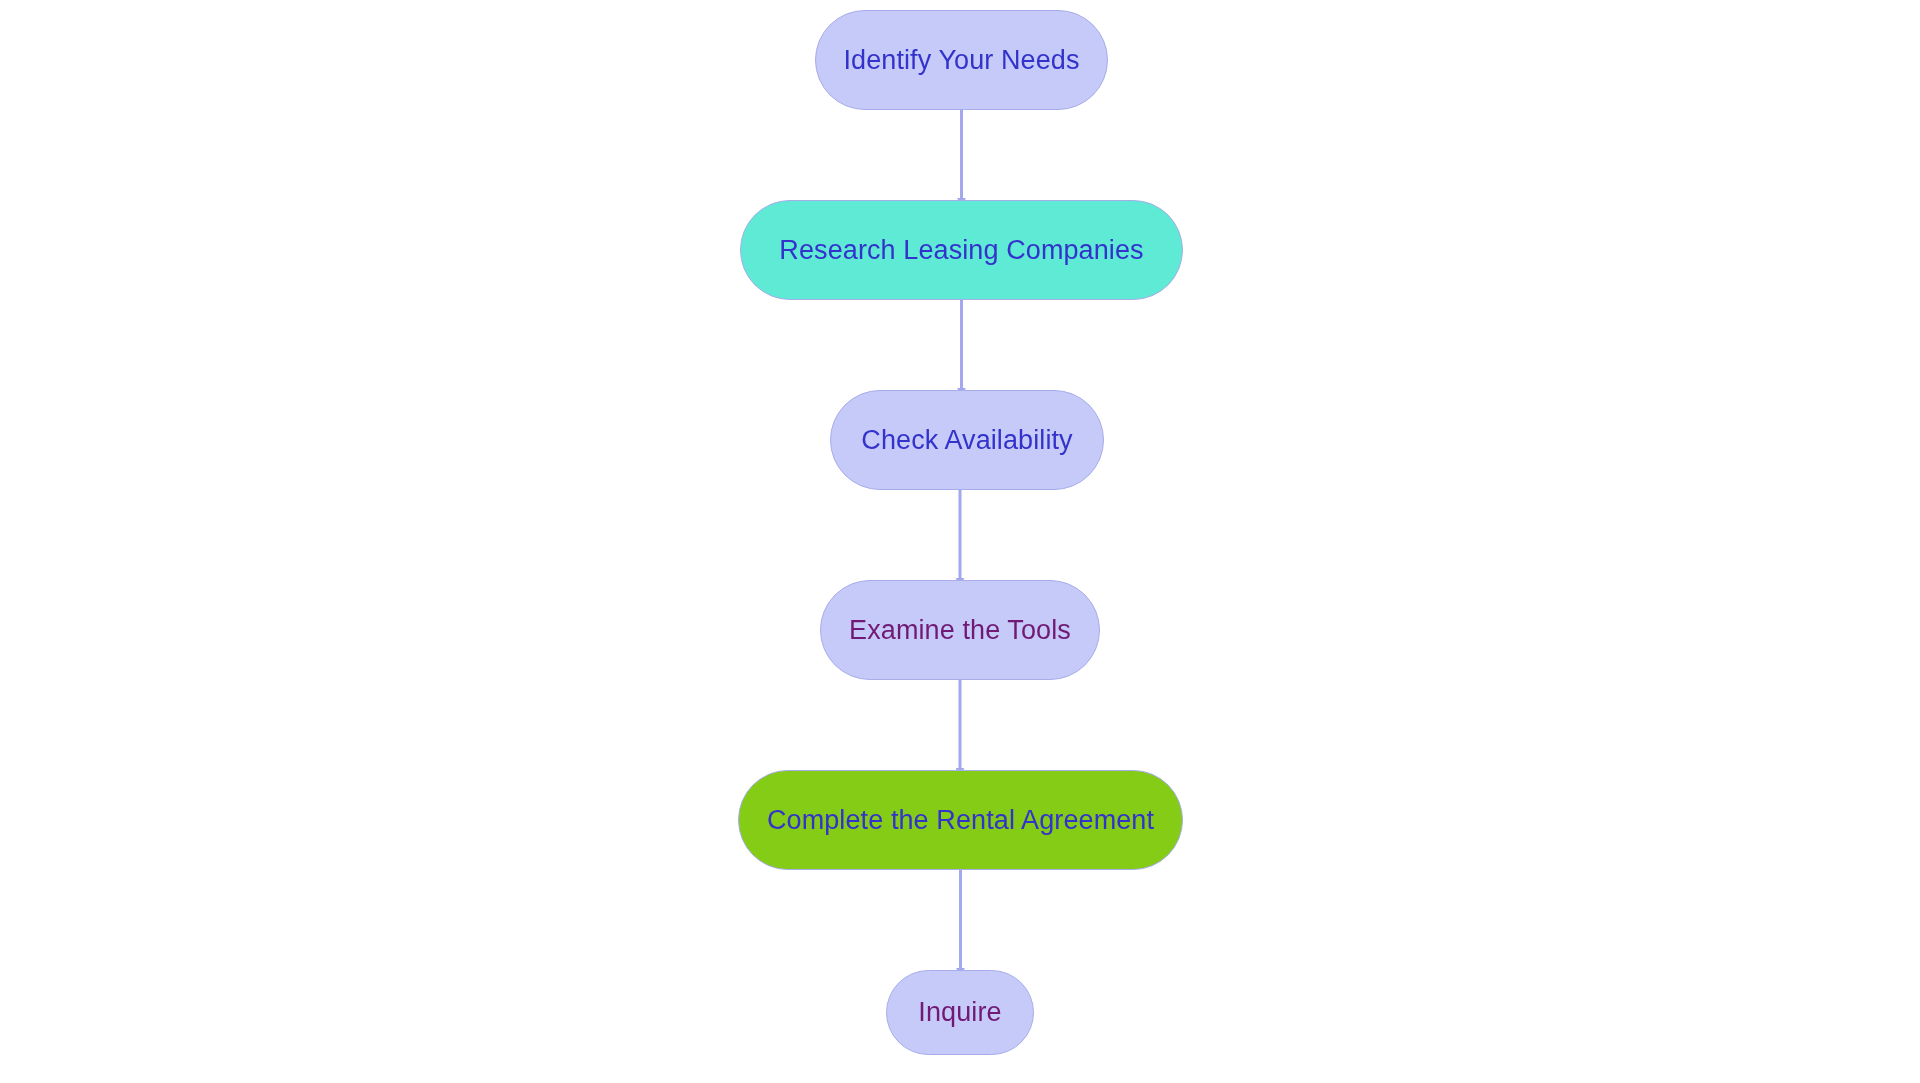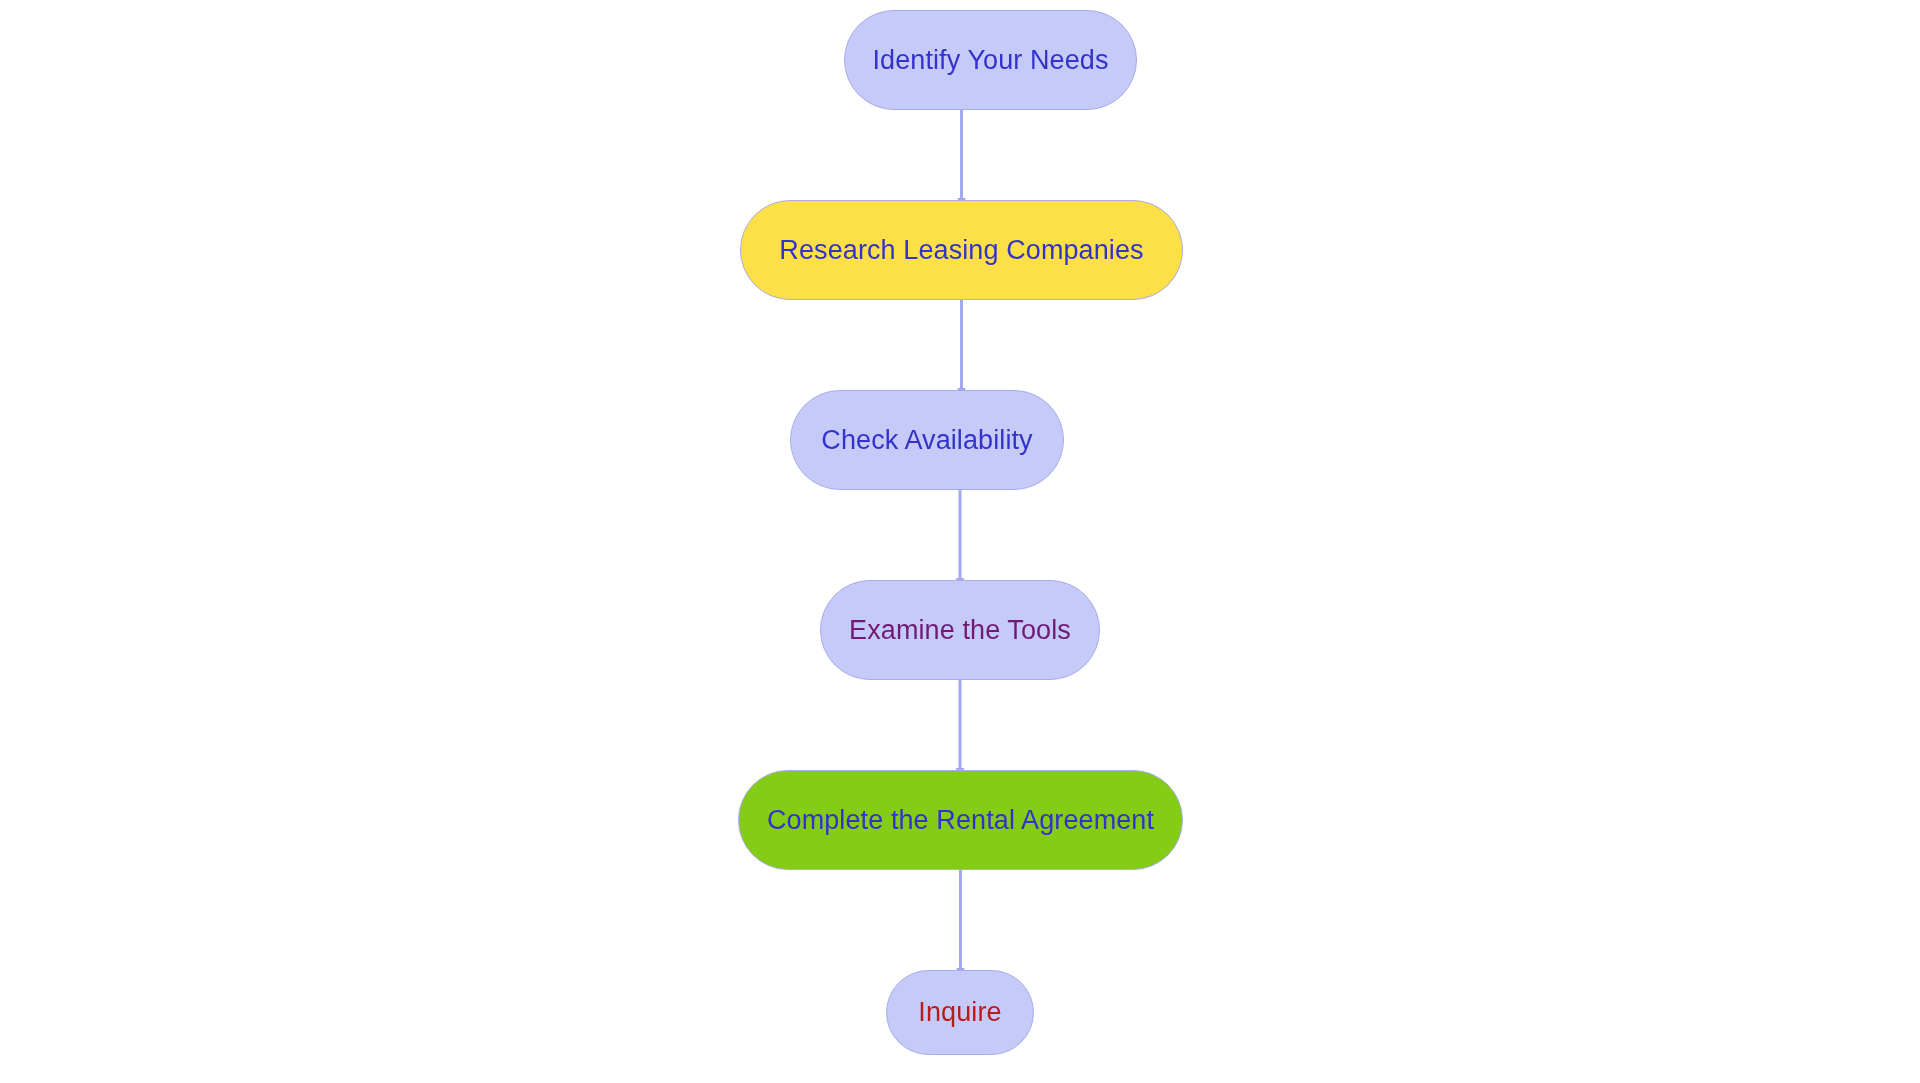--- a/index.html
+++ b/index.html
@@ -78,33 +78,33 @@
     <g id="edges-group">
         <line x1="961.5" y1="110" x2="961.5" y2="199" stroke="#a3a9ec" stroke-width="3" marker-end="url(#arrowhead)"></line>
         <line x1="961.5" y1="300" x2="961.5" y2="389" stroke="#a3a9ec" stroke-width="3" marker-end="url(#arrowhead)"></line>
         <line x1="960" y1="490" x2="960" y2="579" stroke="#a3a9ec" stroke-width="3" marker-end="url(#arrowhead)"></line>
         <line x1="960" y1="680" x2="960" y2="769" stroke="#a3a9ec" stroke-width="3" marker-end="url(#arrowhead)"></line>
         <line x1="960.5" y1="870" x2="960.5" y2="969" stroke="#a3a9ec" stroke-width="3" marker-end="url(#arrowhead)"></line>
       </g>
   </svg>
 
   <div id="node-layer">
-      <div class="flow-node" style="left: 844px; top: 10px; width: 293px; height: 100px; background: rgb(198, 202, 249); border-color: rgb(167, 173, 233);">
+      <div class="flow-node" style="left: 815px; top: 10px; width: 293px; height: 100px; background: rgb(198, 202, 249); border-color: rgb(167, 173, 233);">
         <span class="flow-node-label" style="color: rgb(51, 51, 204);">Identify Your Needs</span>
       </div>
-      <div class="flow-node" style="left: 740px; top: 200px; width: 443px; height: 100px; background: #fde047; border-color: rgb(167, 173, 233); justify-content: center;">
+      <div class="flow-node" style="left: 740px; top: 200px; width: 443px; height: 100px; background: #5eead4; border-color: rgb(167, 173, 233); justify-content: center;">
         <span class="flow-node-label" style="color: rgb(51, 51, 204);">Research Leasing Companies</span>
       </div>
-      <div class="flow-node" style="left: 790px; top: 390px; width: 274px; height: 100px; background: rgb(198, 202, 249); border-color: rgb(167, 173, 233);">
+      <div class="flow-node" style="left: 830px; top: 390px; width: 274px; height: 100px; background: rgb(198, 202, 249); border-color: rgb(167, 173, 233);">
         <span class="flow-node-label" style="color: rgb(51, 51, 204);">Check Availability</span>
       </div>
       <div class="flow-node" style="left: 820px; top: 580px; width: 280px; height: 100px; background: rgb(198, 202, 249); border-color: rgb(167, 173, 233);">
         <span class="flow-node-label" style="color: #701a75;">Examine the Tools</span>
       </div>
       <div class="flow-node" style="left: 738px; top: 770px; width: 445px; height: 100px; background: #84cc16; border-color: rgb(167, 173, 233);">
         <span class="flow-node-label" style="color: rgb(51, 51, 204);">Complete the Rental Agreement</span>
       </div>
       <div class="flow-node" style="left: 886px; top: 970px; width: 148px; height: 85px; background: rgb(198, 202, 249); border-color: rgb(167, 173, 233);">
-        <span class="flow-node-label" style="color: #b91c1c;">Inquire</span>
+        <span class="flow-node-label" style="color: #701a75;">Inquire</span>
       </div>
     </div>
 
 </div>
 
 </body></html>

